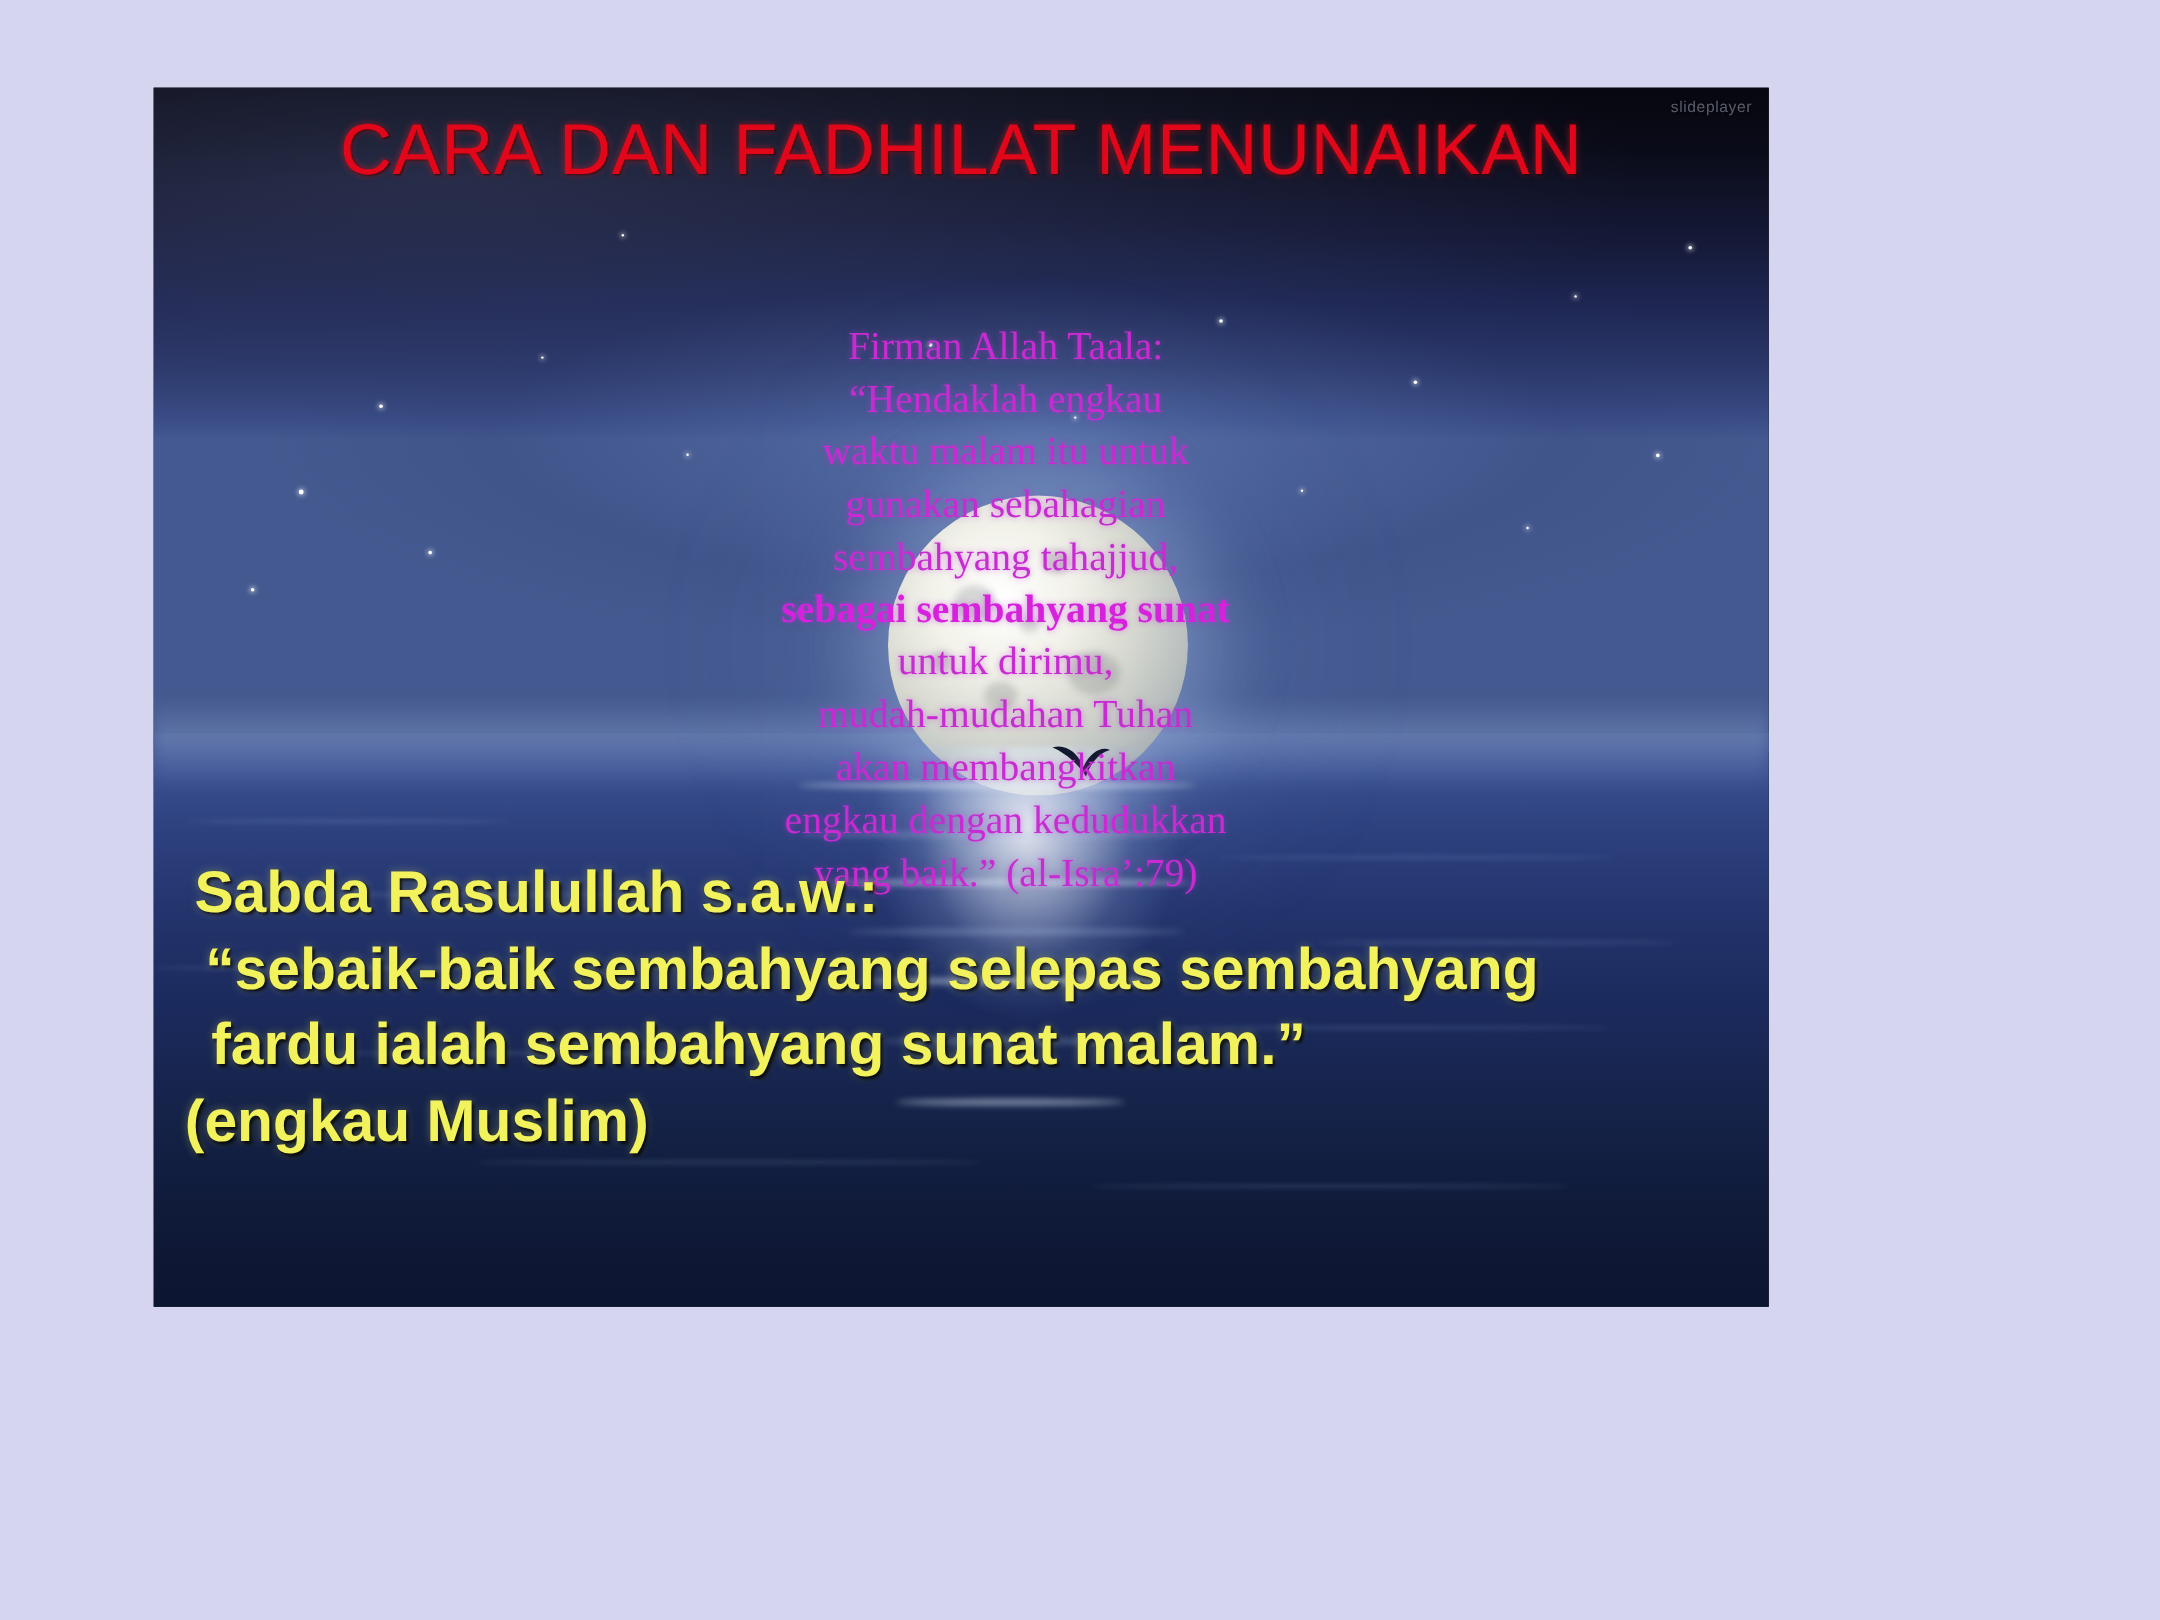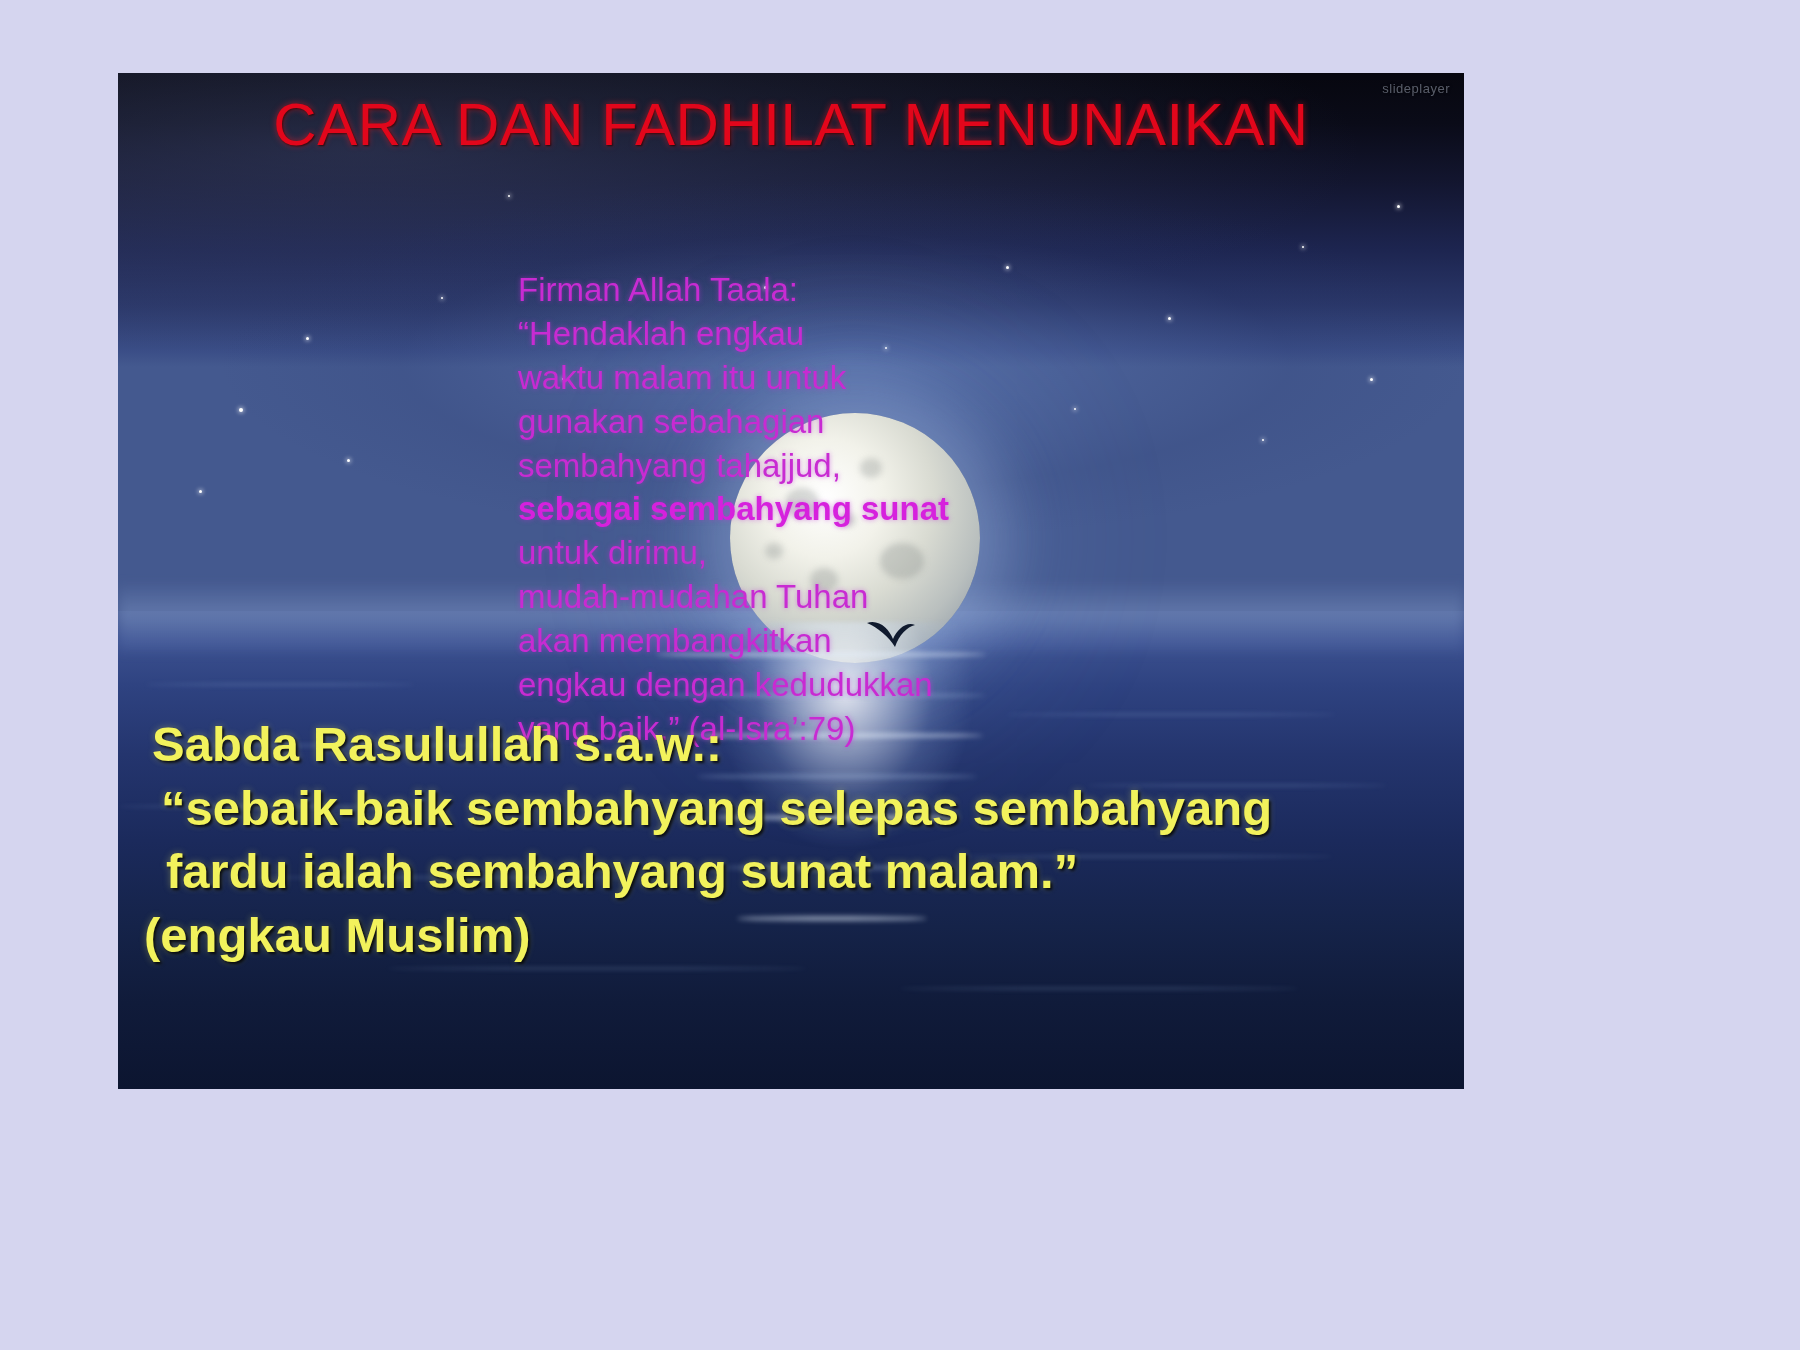--- a/index.html
+++ b/index.html
@@ -10,21 +10,21 @@
     width: 1800px;
     height: 1350px;
     background: #d5d5ef;
     font-family: "Liberation Sans", sans-serif;
     overflow: hidden;
   }
 
   
   #slide {
     position: absolute;
-    left: 118px;
+    left: 128px;
     top: 73px;
     width: 1346px;
     height: 1016px;
     overflow: hidden;
     background: #05060f;
   }
 
   
   .bg-layer { position: absolute; inset: 0; }
 
@@ -162,22 +162,22 @@
   }
   #title .line { display: block; white-space: nowrap; }
 
   #quran {
     left: 400px;
     top: 195px;
     width: 620px;
     color: #c82bd2;
     font-size: 33px;
     line-height: 1.33;
-    text-align: left;
-    font-family: Liberation Sans, sans-serif;
+    text-align: center;
+    font-family: Liberation Serif, serif;
     text-shadow: 0 0 5px rgba(190,50,215,0.55);
   }
   #quran .line { display: block; white-space: nowrap; }
   #quran .line.bold { font-weight: bold; color: #d621dd; }
 
   #hadith {
     left: 16px;
     top: 640px;
     width: 1320px;
     color: #f2f25c;

